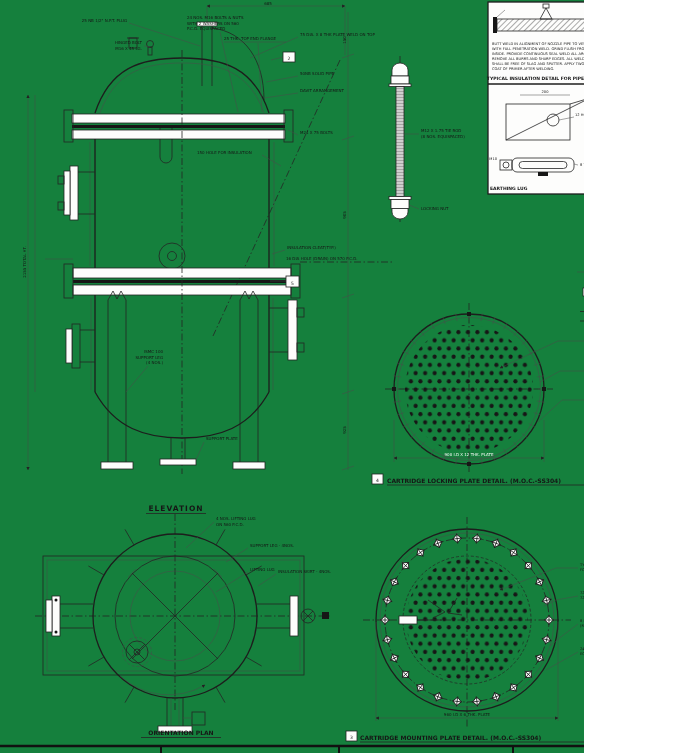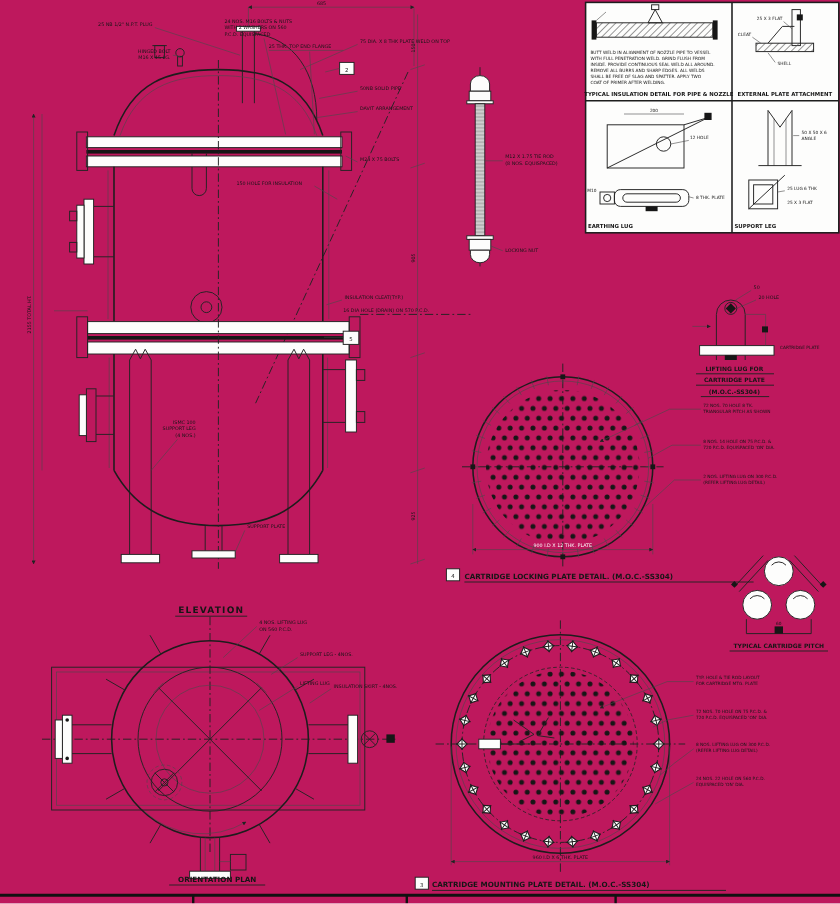--- a/index.html
+++ b/index.html
@@ -1,16 +1,16 @@
 <!DOCTYPE html>
 <html><head>
 <meta charset="utf-8">
 <style>
   html,body{margin:0;padding:0;background:#ffffff;}
-  #sheet{position:relative;width:700px;height:753px;background:#be185d;overflow:hidden;}
+  #sheet{position:relative;width:584px;height:753px;background:#15803d;overflow:hidden;}
   svg{position:absolute;left:0;top:0;}
   svg text{font-family:"DejaVu Sans",sans-serif;fill:#161616;}
   .t36{font-size:3.6px;}
   .t4{font-size:4px;}
   .t45{font-size:4.5px;}
   .b45{font-size:4.5px;font-weight:bold;}
   .b5{font-size:5px;font-weight:bold;}
   .b6{font-size:6px;font-weight:bold;}
   .b7{font-size:7.5px;font-weight:bold;letter-spacing:1px;}
   .ln{stroke:#242424;stroke-width:.8;fill:none;}

